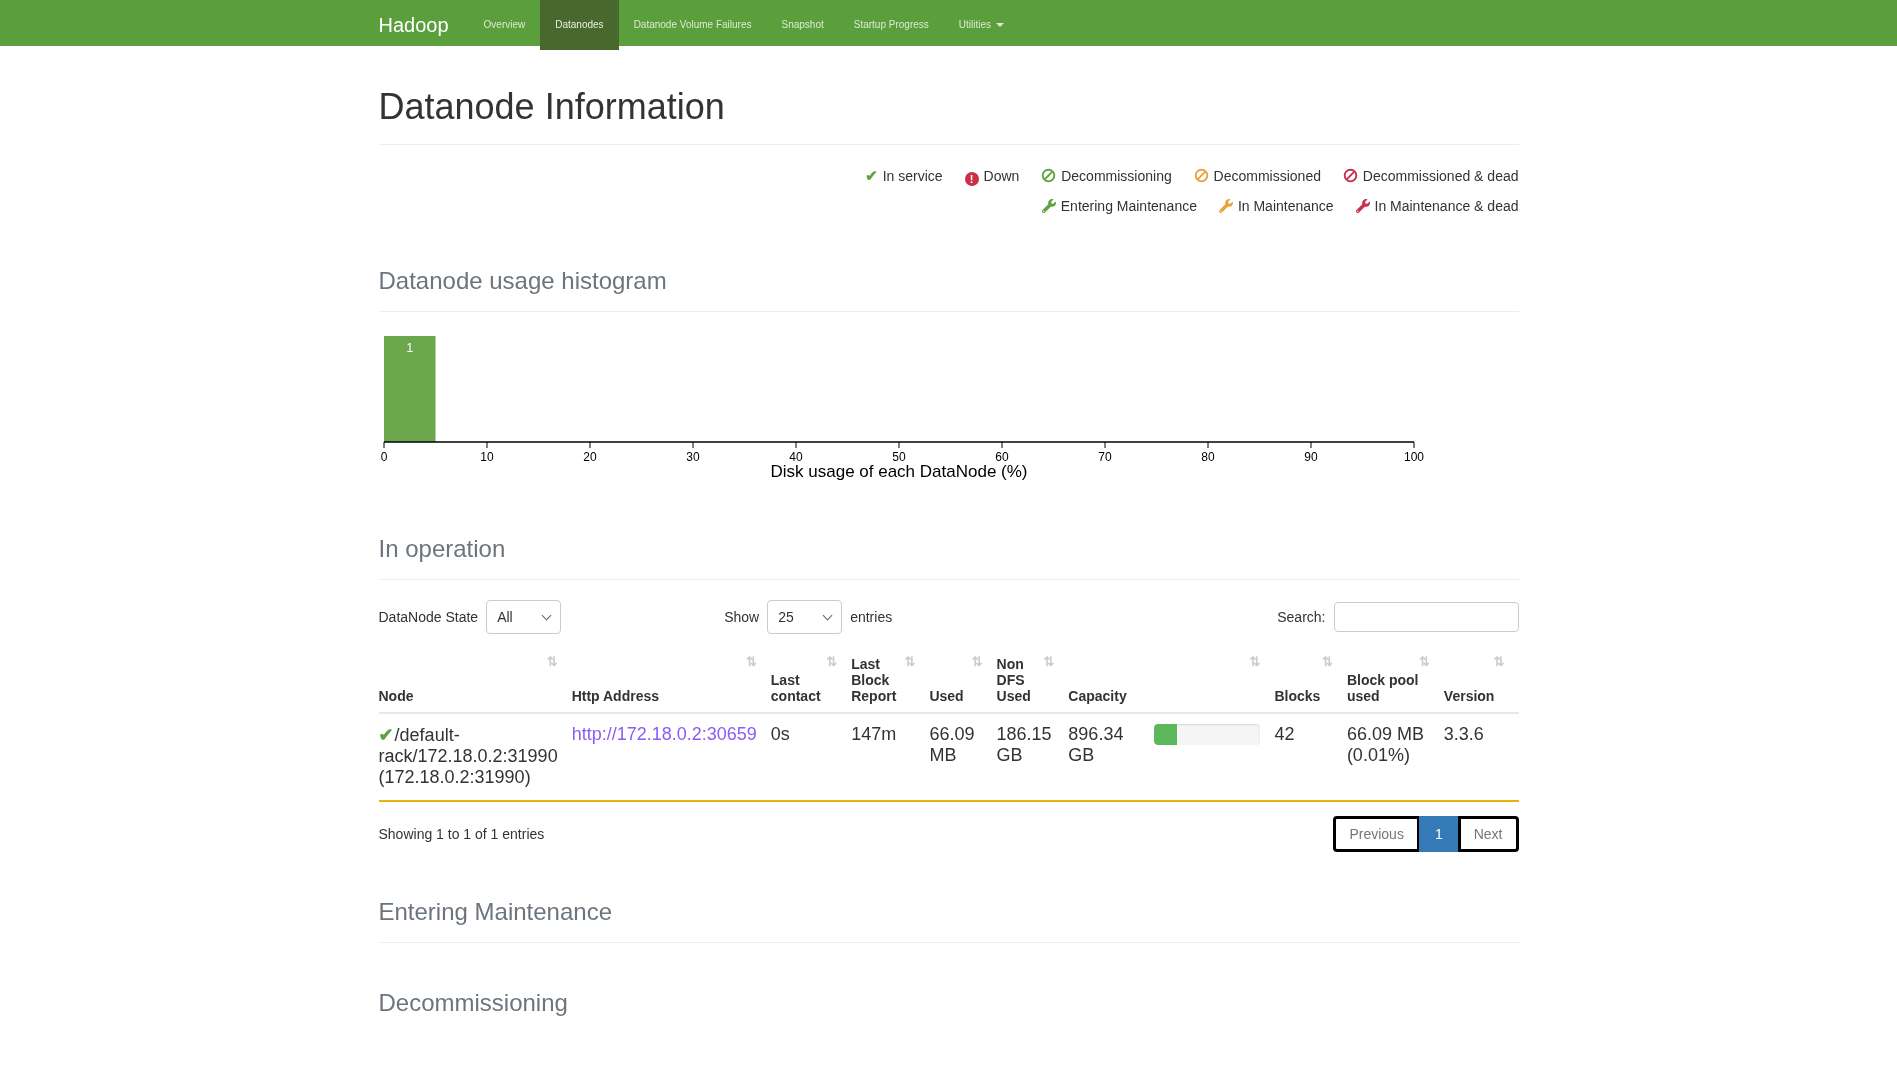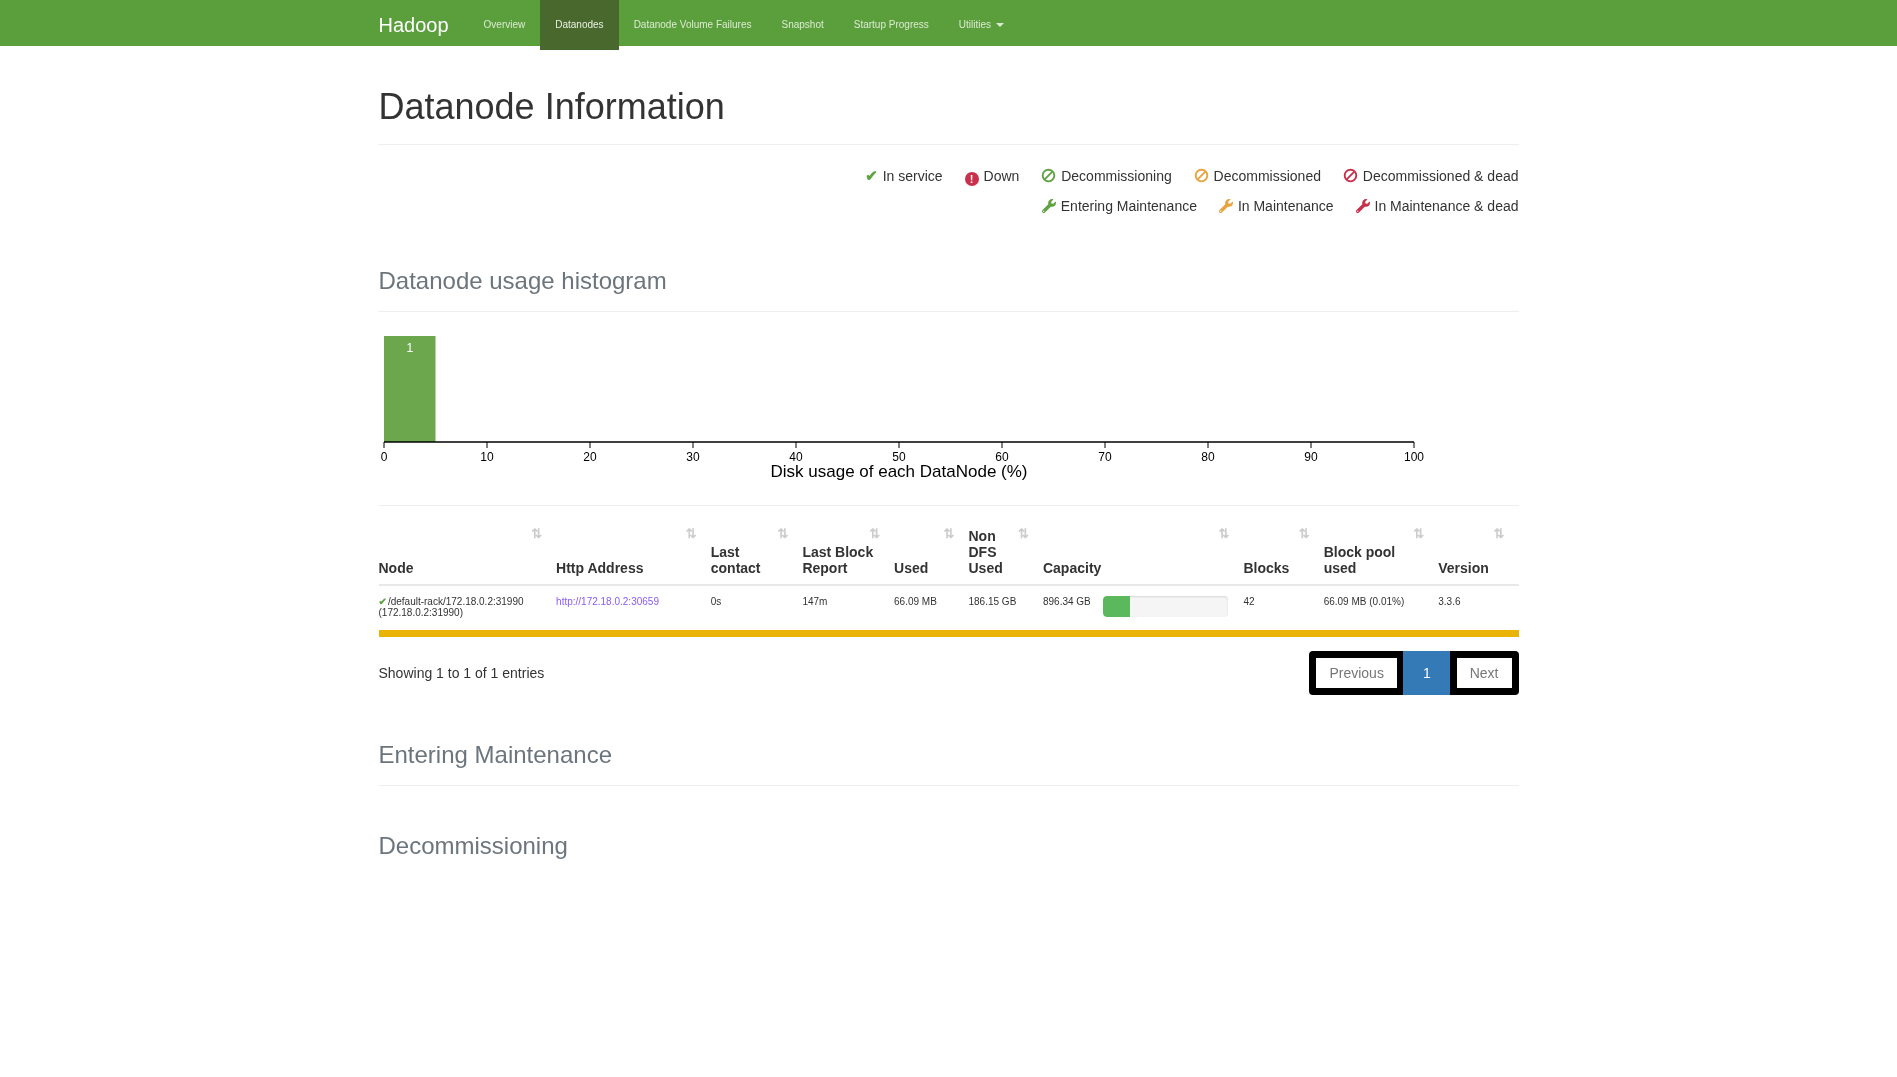--- a/index.html
+++ b/index.html
@@ -51,32 +51,32 @@
   .fake-select .chev { display:inline-block; width:7px; height:7px; border-right:1.5px solid #666;
                        border-bottom:1.5px solid #666; transform:rotate(45deg); margin-left:12px; margin-top:-4px; }
   .search-input { width:185px; height:30px; border:1px solid #ccc; border-radius:4px; margin-left:8px; padding:0 8px;
                   font-family:"Liberation Sans",sans-serif; font-size:14px; }
 
   
   table.dn-table { width:100%; border-collapse:collapse; margin-top:16px; }
   .dn-table th { text-align:left; vertical-align:bottom; font-weight:bold; font-size:14px;
                  padding:6px 18px 8px 0; border-bottom:2px solid #e8e8e8; position:relative; }
   .dn-table th .sort-icon { position:absolute; top:4px; right:14px; color:#ccc; font-size:13px; cursor:pointer; }
-  .dn-table td { vertical-align:top; font-size:10px; padding:10px 14px 12px 0; border-bottom:7px solid #eab308; }
+  .dn-table td { vertical-align:top; font-size:18px; padding:10px 14px 12px 0; border-bottom:2px solid #eab308; }
   .node-check { color:#5fa341; font-weight:bold; margin-right:1px; }
   a.http-link { color:#8b5cf6; text-decoration:none; }
   .cap-cell { display:flex; align-items:flex-start; }
   .cap-bar { width:125px; height:21px; background:#f5f5f5; border-radius:4px; margin-left:12px;
              box-shadow:inset 0 1px 2px rgba(0,0,0,.12); overflow:hidden; }
   .cap-fill { height:100%; background:#5cb85c; border-radius:4px 0 0 4px; }
 
   
   .table-footer { display:flex; align-items:center; justify-content:space-between; margin-top:14px; }
   .pager { display:inline-flex; }
-  .page-btn { padding:7px 13px; border:7px solid #000000; color:#777; font-size:14px; background:#fff;
+  .page-btn { padding:7px 13px; border:3px solid #000000; color:#777; font-size:14px; background:#fff;
               margin-left:-1px; cursor:pointer; }
   .page-btn.first { border-radius:4px 0 0 4px; margin-left:0; }
   .page-btn.last { border-radius:0 4px 4px 0; }
   .page-btn.active { background:#337ab7; border-color:#337ab7; color:#fff; }
 
   .empty-note { margin:26px 0 0; font-size:14px; color:#333; }
   .sec-gap { margin-top:58px; }
 </style>
 </head>
 <body>
@@ -170,22 +170,44 @@
         <text x="623" y="127">60</text>
         <text x="726" y="127">70</text>
         <text x="829" y="127">80</text>
         <text x="932" y="127">90</text>
         <text x="1035" y="127">100</text>
       </g>
       <text x="520" y="143" text-anchor="middle" font-size="17" fill="#000">Disk usage of each DataNode (%)</text>
     </svg>
   </div>
 
-  <hr>
-
+  <h2 class="section-title">In operation</h2>
+  <hr>
+
+  <div class="controls">
+    <div class="ctl-left">
+      <span>DataNode State</span>
+      <span class="fake-select">
+        <span>All</span>
+          <span class="chev"></span>
+      </span>
+    </div>
+    <div class="ctl-mid">
+      <span>Show</span>
+      <span class="fake-select">
+        <span>25</span>
+          <span class="chev"></span>
+      </span>
+      <span>entries</span>
+    </div>
+    <div class="ctl-right">
+      <span>Search:</span>
+      <input class="search-input" type="text" style="">
+    </div>
+  </div>
 
   <table class="dn-table">
     <colgroup>
       <col style="width:15.5%">
         <col style="width:13.5%">
         <col style="width:8%">
         <col style="width:8%">
         <col style="width:6.5%">
       <col style="width:6.5%">
         <col style="width:17.5%">

